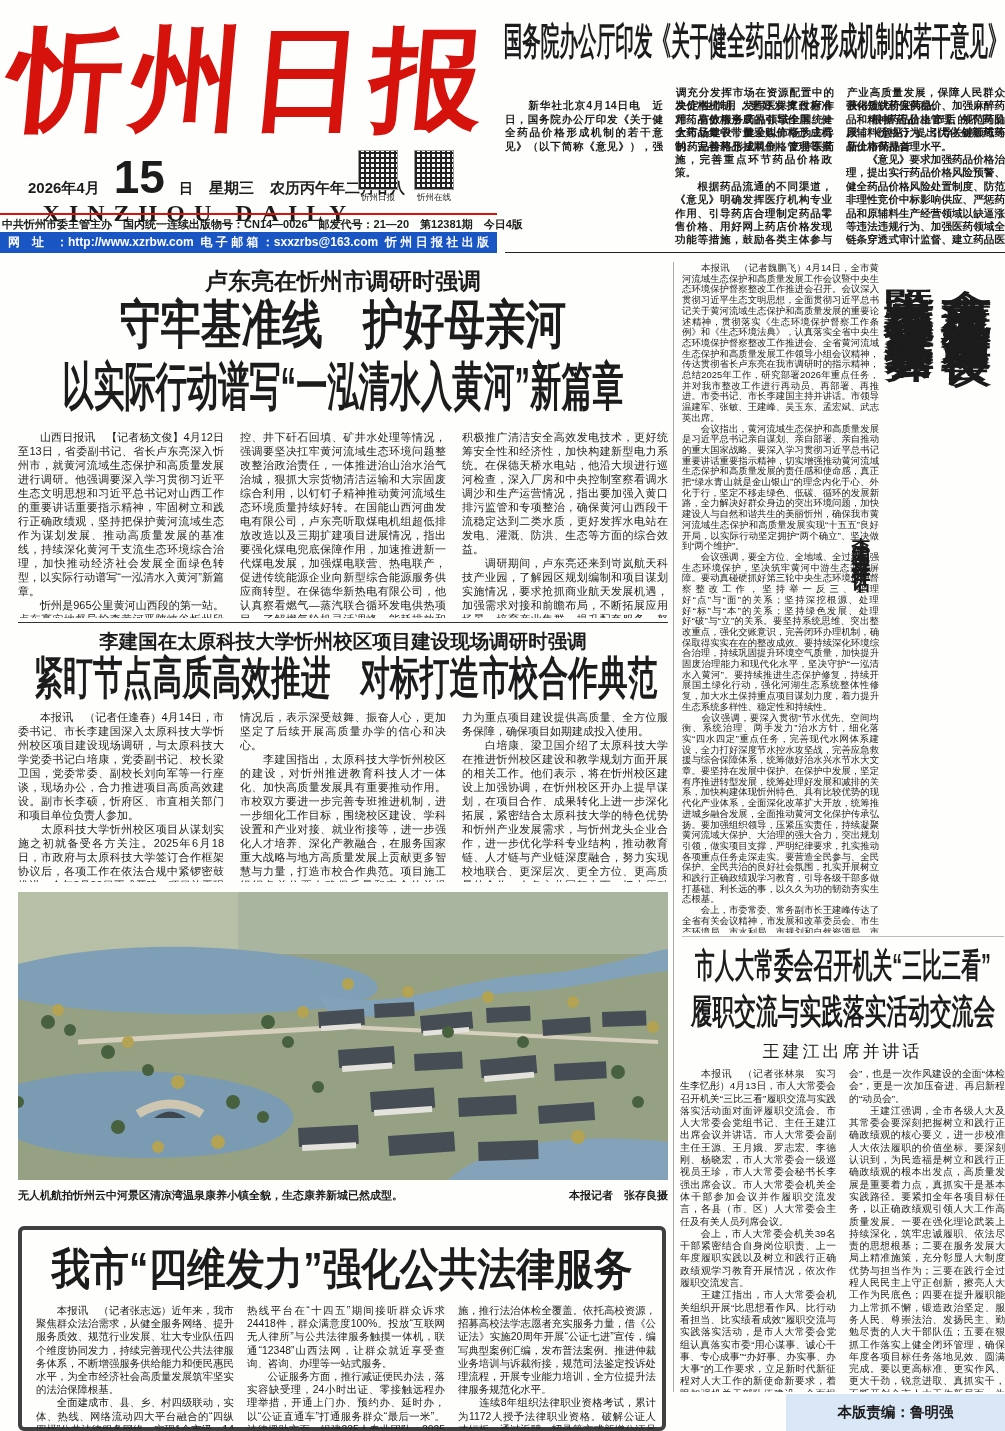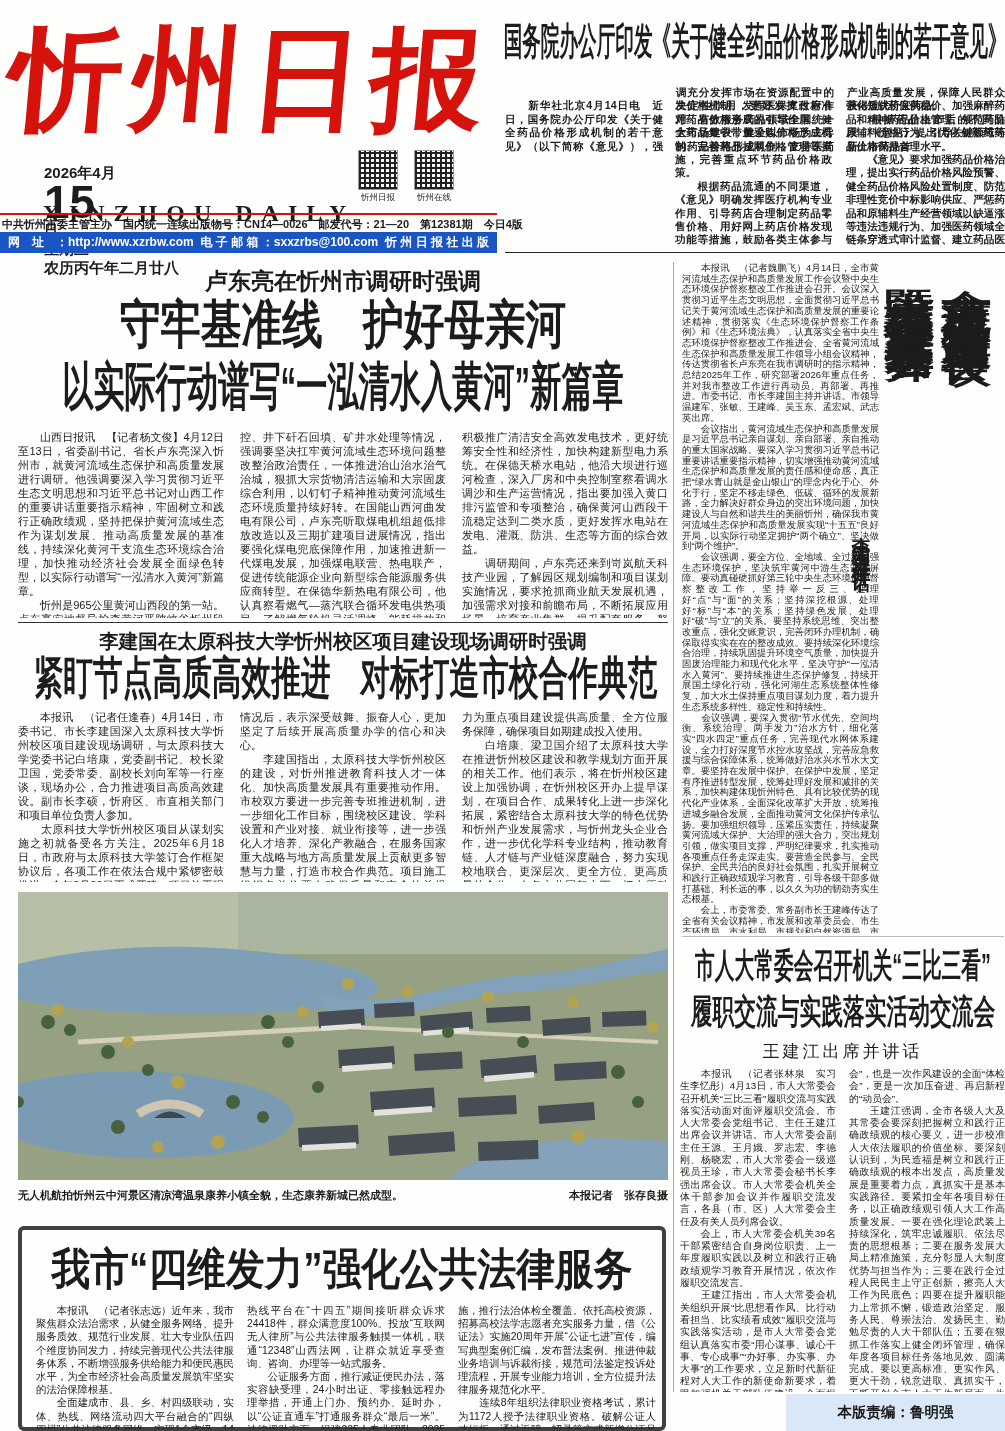--- a/index.html
+++ b/index.html
@@ -4,21 +4,21 @@
 <style>
   html,body{margin:0;padding:0;}
   body{background:#e8e8e4;}
   #page{position:relative;width:1005px;height:1431px;background:#fefefc;margin:0 auto;
         overflow:hidden;font-family:"Liberation Sans","DejaVu Sans",sans-serif;color:#1c1c1c;}
   .abs{position:absolute;}
   
   .masthead-title{left:10px;top:16px;width:492px;height:146px;font-size:112px;line-height:1.15;
     font-weight:900;color:#d6120d;letter-spacing:8px;transform:skewX(-5deg);
     font-family:"Liberation Serif","DejaVu Serif",serif;white-space:nowrap;}
-  .dateline{left:28px;top:164px;width:330px;display:flex;align-items:baseline;white-space:nowrap;font-weight:700;flex-direction:column;}
+  .dateline{left:28px;top:158px;width:330px;display:flex;align-items:baseline;white-space:nowrap;font-weight:700;}
   .dateline .dp{font-size:15px;}
   .dateline .dd{font-size:46px;line-height:.85;font-weight:700;margin:0 14px;}
   .dateline .ds{font-size:14px;}
   .dateline .wk,.dateline .lu{font-size:15px;margin-left:16px;}
   .english{left:24px;top:200px;width:350px;text-align:center;font-size:24px;font-weight:700;
     letter-spacing:9px;font-family:"Liberation Serif","DejaVu Serif",serif;}
   .qr-row{left:356px;top:150px;display:flex;gap:12px;}
   .qr-fig{width:44px;text-align:center;}
   .qr{width:38px;height:38px;margin:0 auto;border:1px solid #999;
       background:repeating-linear-gradient(0deg,#222 0 2px,transparent 2px 5px),
@@ -82,21 +82,21 @@
       <div class="qr"></div>
       <div class="qr-label">忻州在线</div>
     </div>
   </div>
 
   <div class="abs red-rule"></div>
   <div class="abs pub-line">中共忻州市委主管主办　国内统一连续出版物号：CN14—0026　邮发代号：21—20　第12381期　今日4版</div>
 
   <div class="abs blue-bar">
     <span>网　址　：http://www.xzrbw.com</span>
-    <span>电 子 邮 箱 ：sxxzrbs@100.com</span>
+    <span>电 子 邮 箱 ：sxxzrbs@163.com</span>
     <span>忻 州 日 报 社 出 版</span>
   </div>
 
   <div class="abs cond" style="left:505px;top:16px;width:500px;height:50px;font-size:38px;--sx:.49;">
     <span>国务院办公厅印发《关于健全药品价格形成机制的若干意见》</span>
   </div>
   <div class="abs jtext cols3 b-sm" style="left:505px;top:86px;width:500px;height:160px;">
     <span>　　新华社北京4月14日电　近日，国务院办公厅印发《关于健全药品价格形成机制的若干意见》（以下简称《意见》），强调充分发挥市场在资源配置中的决定性作用，更好发挥政府作用，有效服务药品领域全国统一大市场建设，健全以市场为主导的药品价格形成机制，支持医药产业高质量发展，保障人民群众获得质优价宜药品。
 　　根据药品上市后的不同阶段，《意见》提出优化创新药等新上市药品首</span>
   </div>

